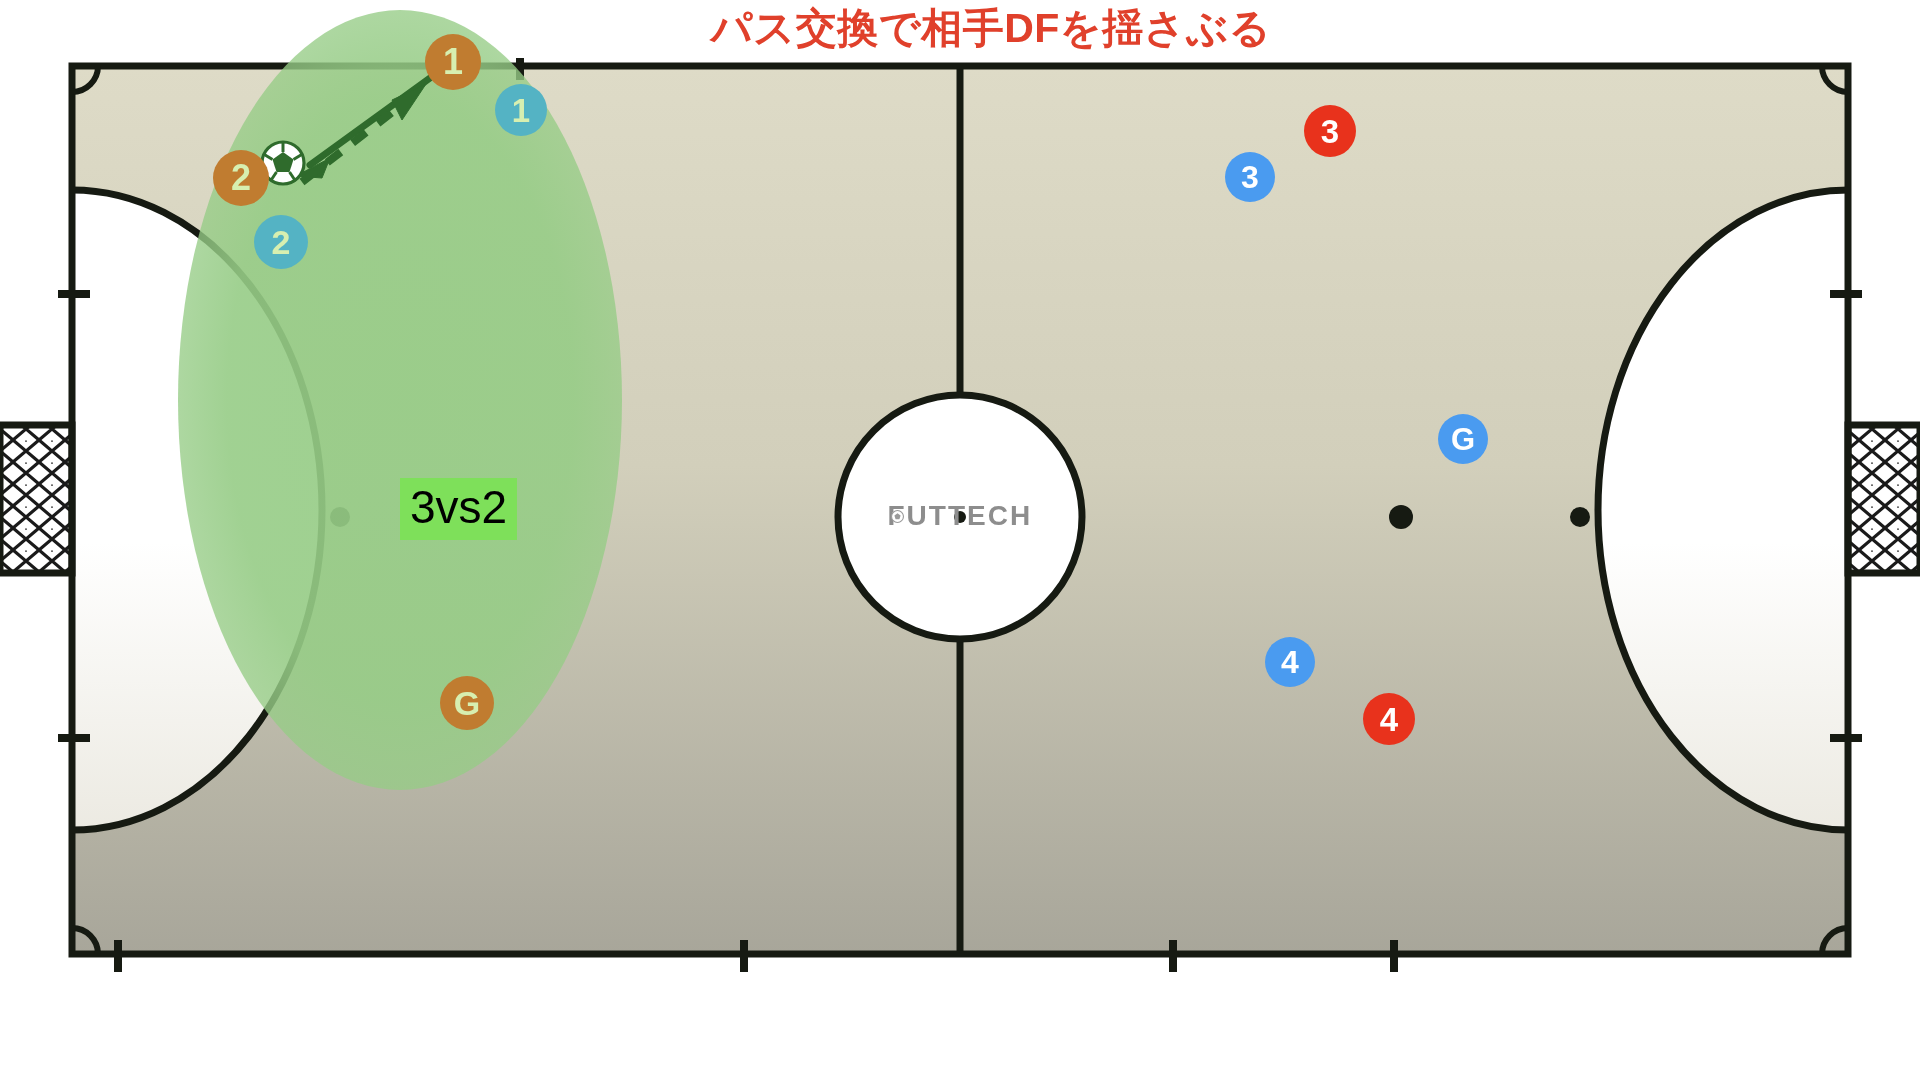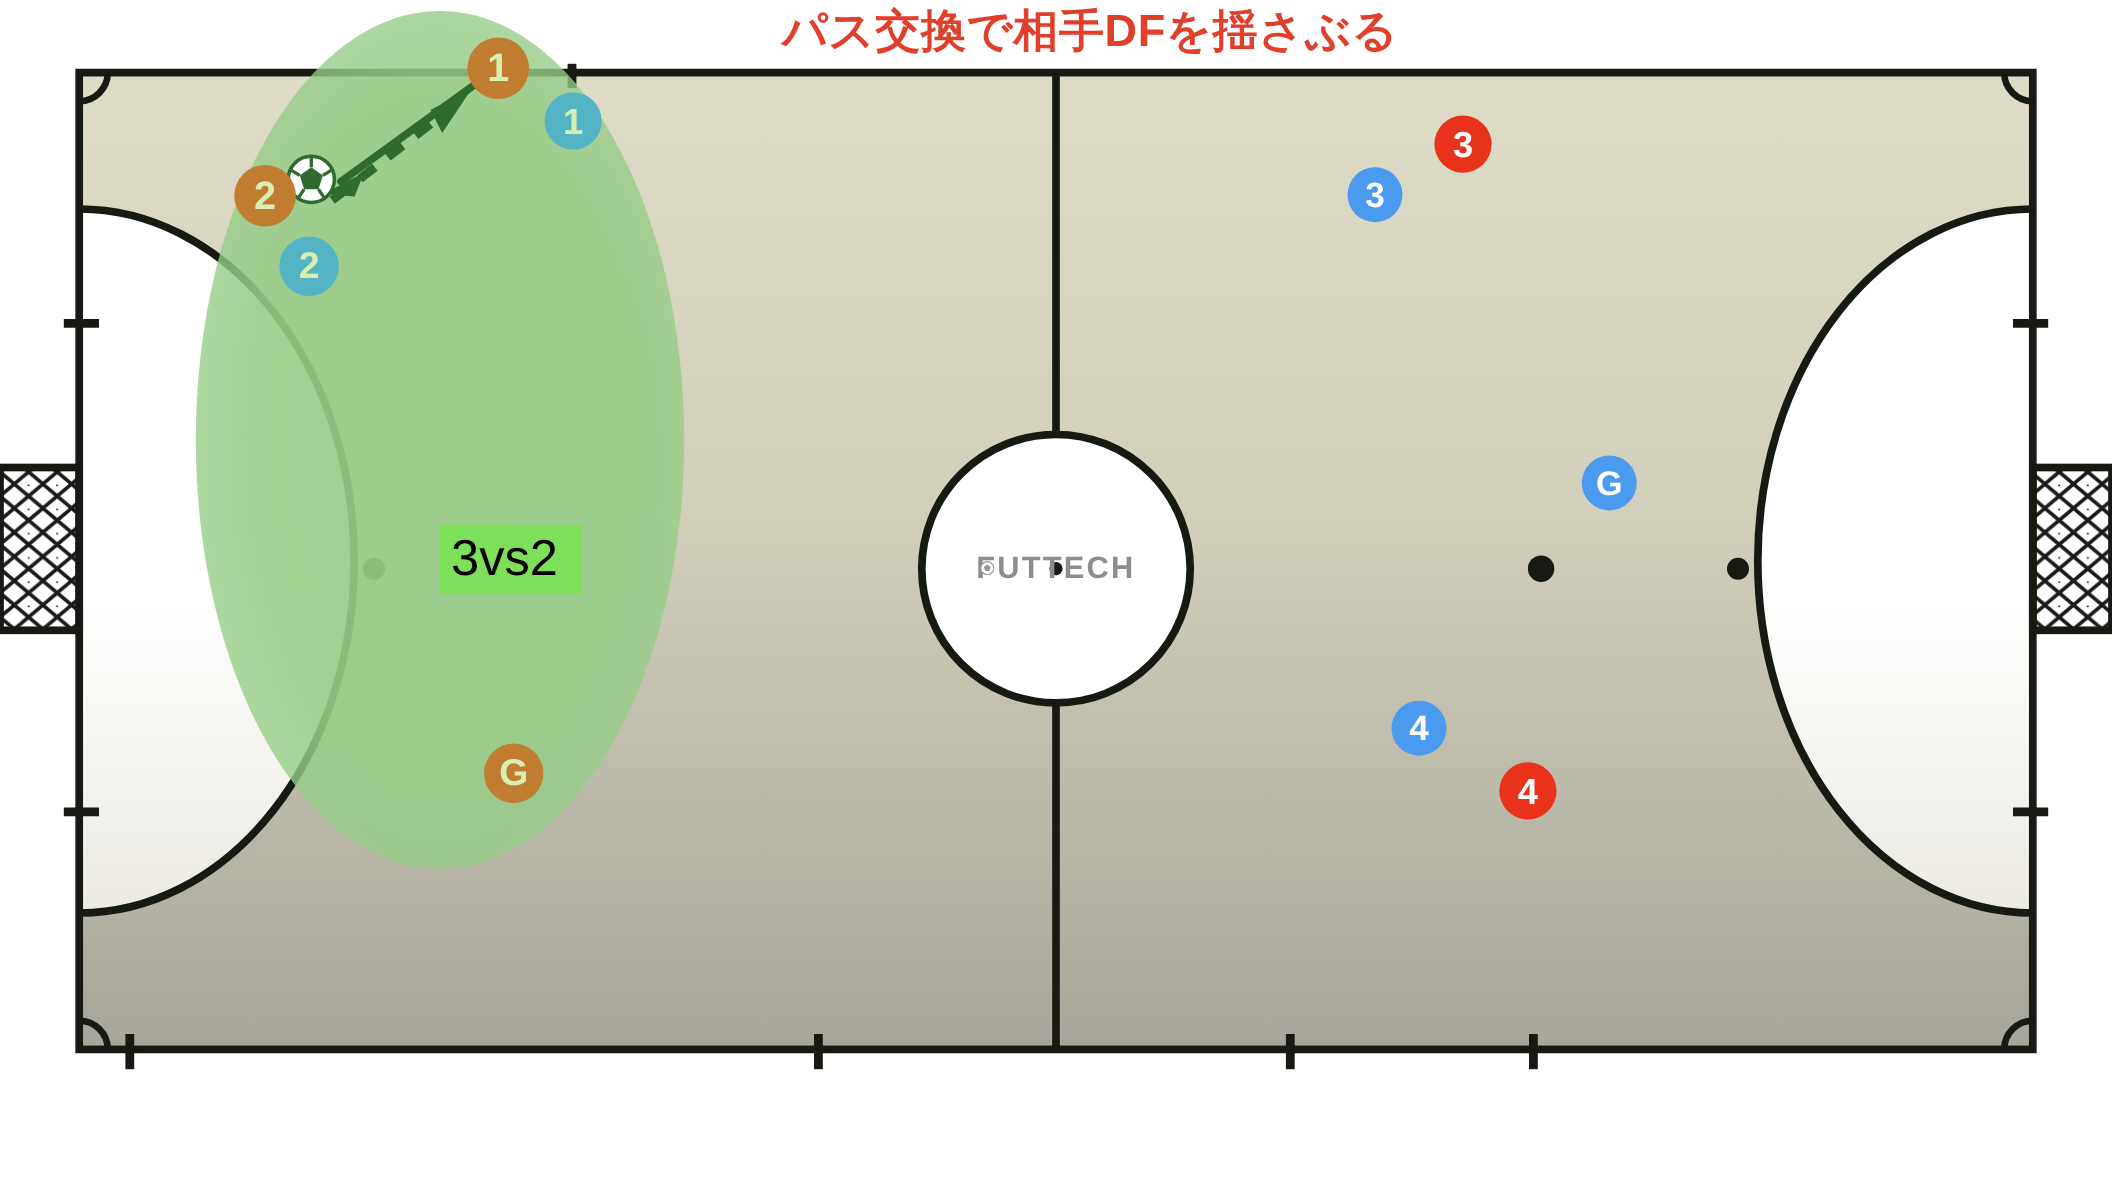--- a/index.html
+++ b/index.html
@@ -24,21 +24,21 @@
     font-weight:bold;line-height:1;user-select:none;
   }
   .tok.orange{background:#c07c30;color:#d7efb0;}
   .tok.teal  {background:#54b3c4;color:#d7efb0;}
   .tok.blue  {background:#4a9bf0;color:#ffffff;}
   .tok.red   {background:#e8321c;color:#ffffff;}
 
   
   .zonelabel{
     position:absolute;background:#7ee05a;color:#000;
-    font-size:46px;line-height:1;padding:6px 22px 10px 10px;white-space:nowrap;
+    font-size:46px;line-height:1;padding:6px 10px 10px 10px;white-space:nowrap;
   }
 
   
   .logo{
     position:absolute;display:flex;align-items:center;
     font-size:28px;font-weight:bold;color:#8d8d8d;letter-spacing:2px;
     white-space:nowrap;
   }
   .logo .dotball{width:13px;height:13px;margin:10px 3px 0 3px;flex:0 0 auto;}
 </style>

